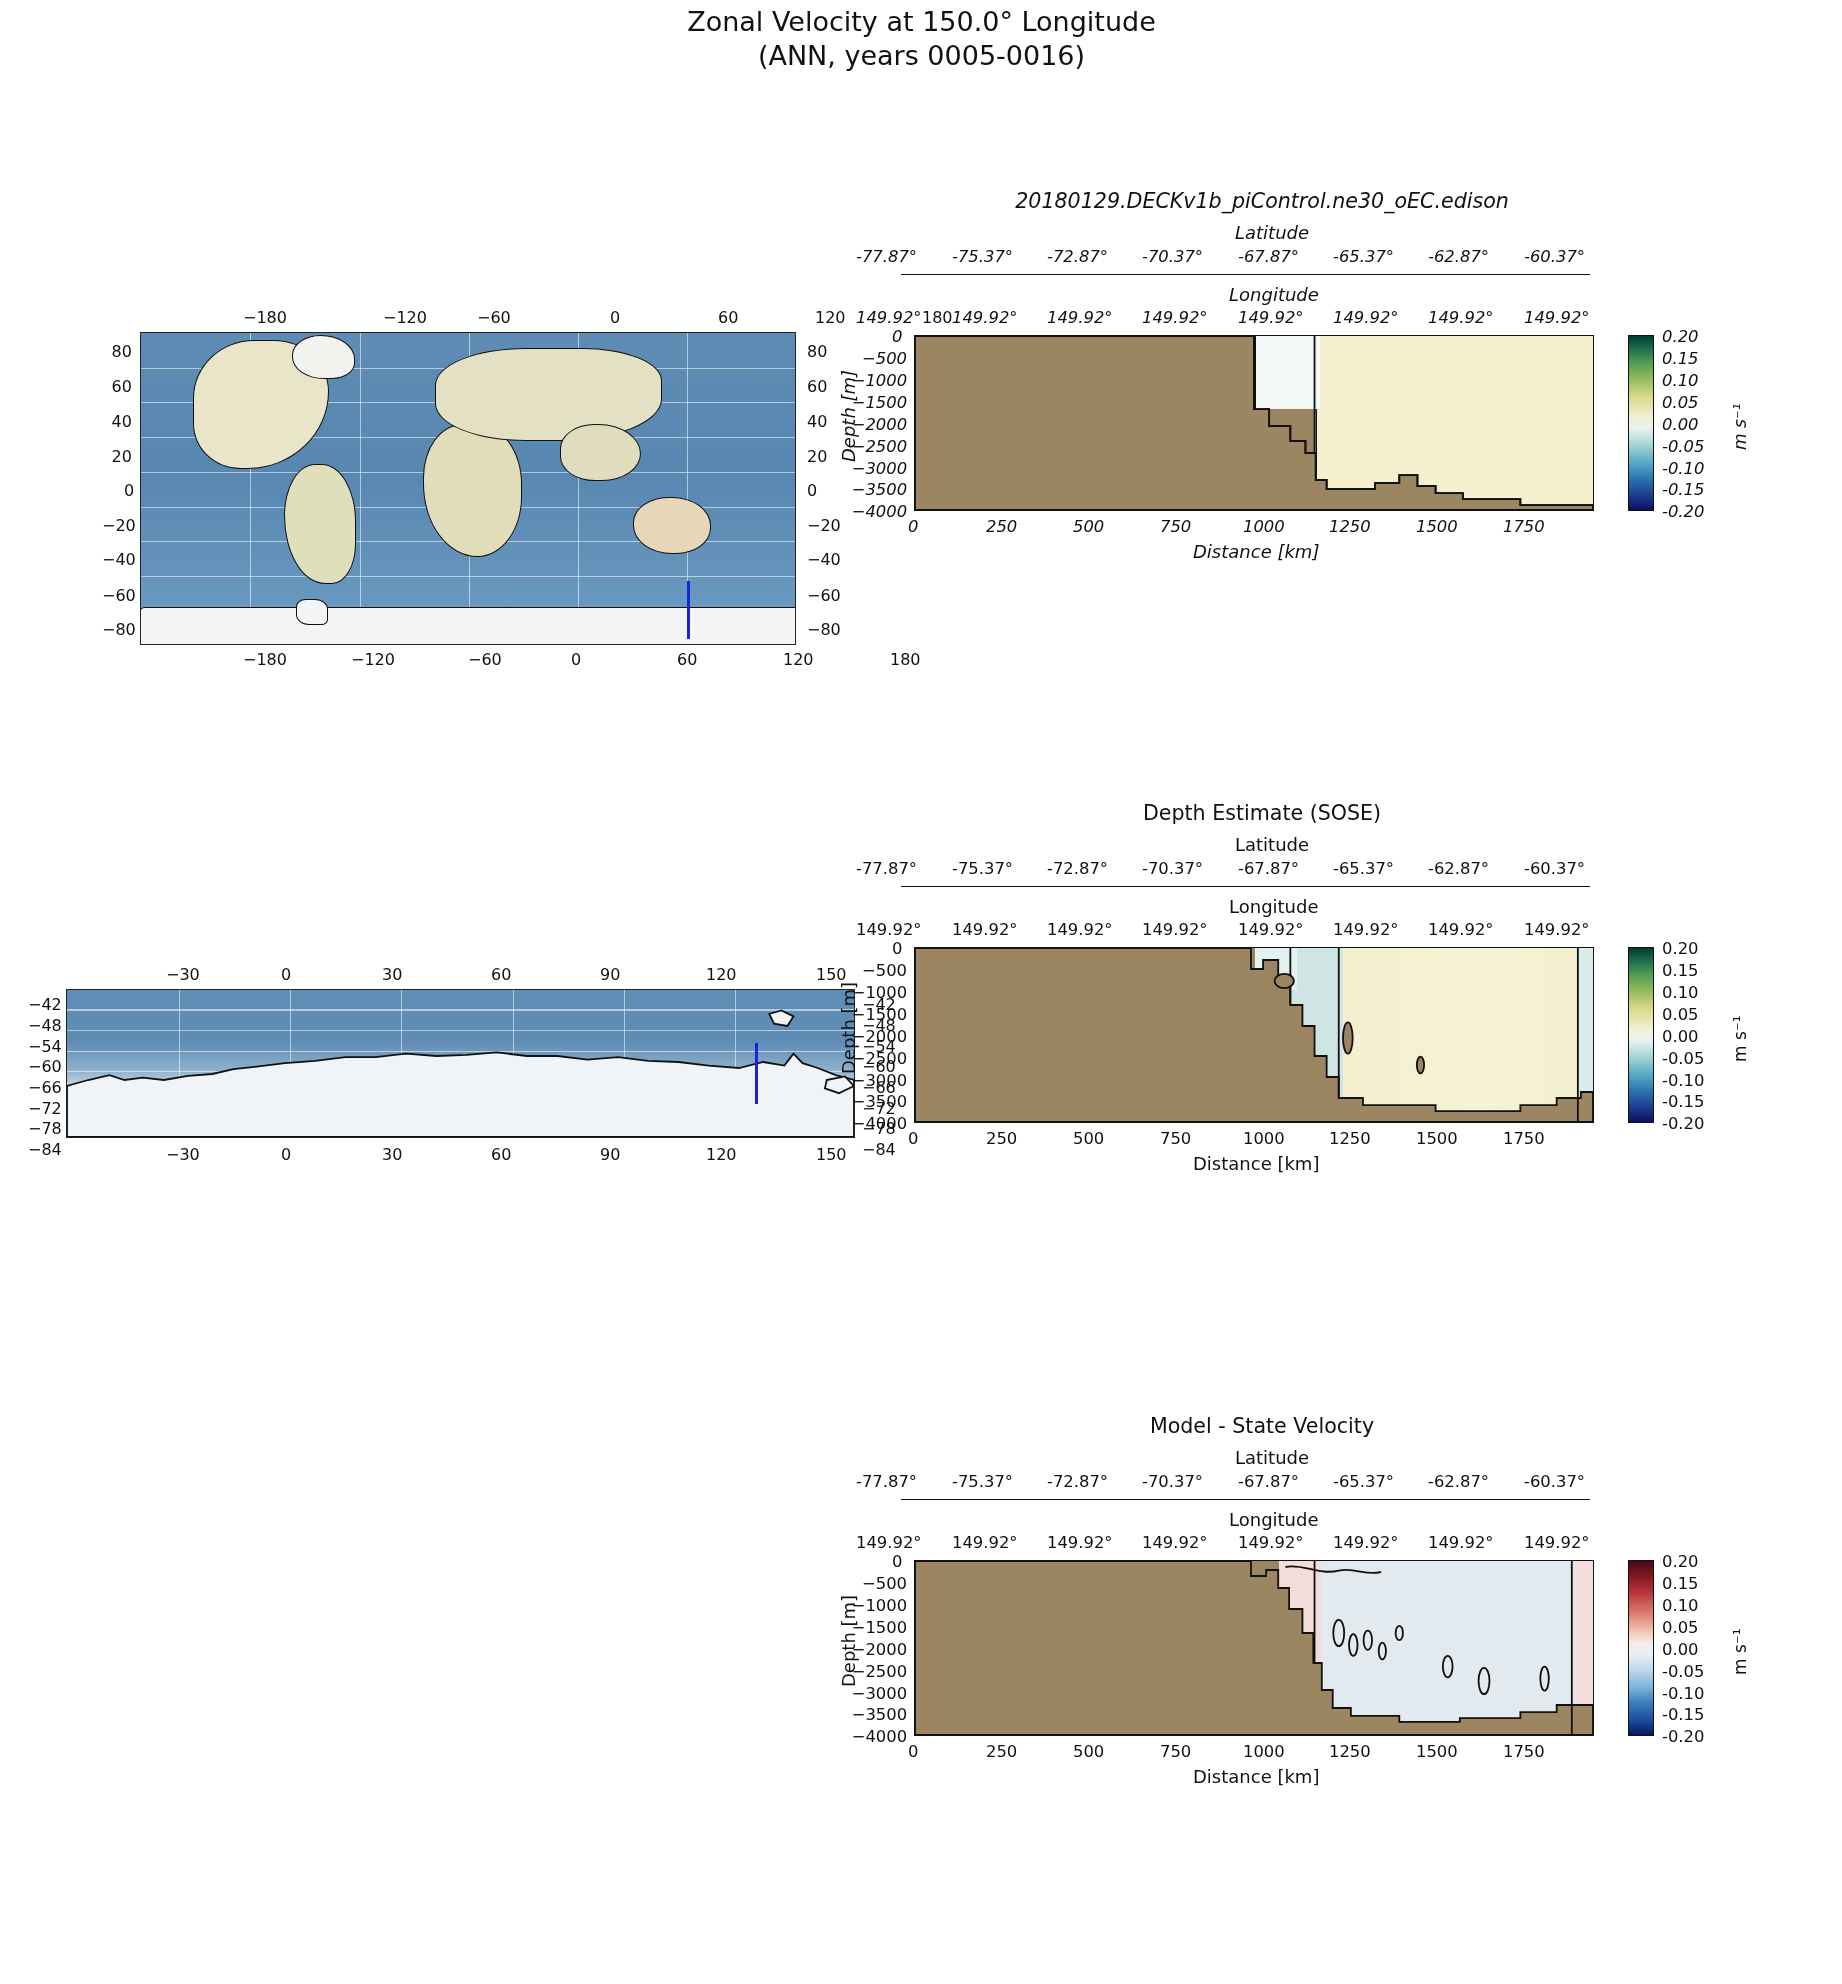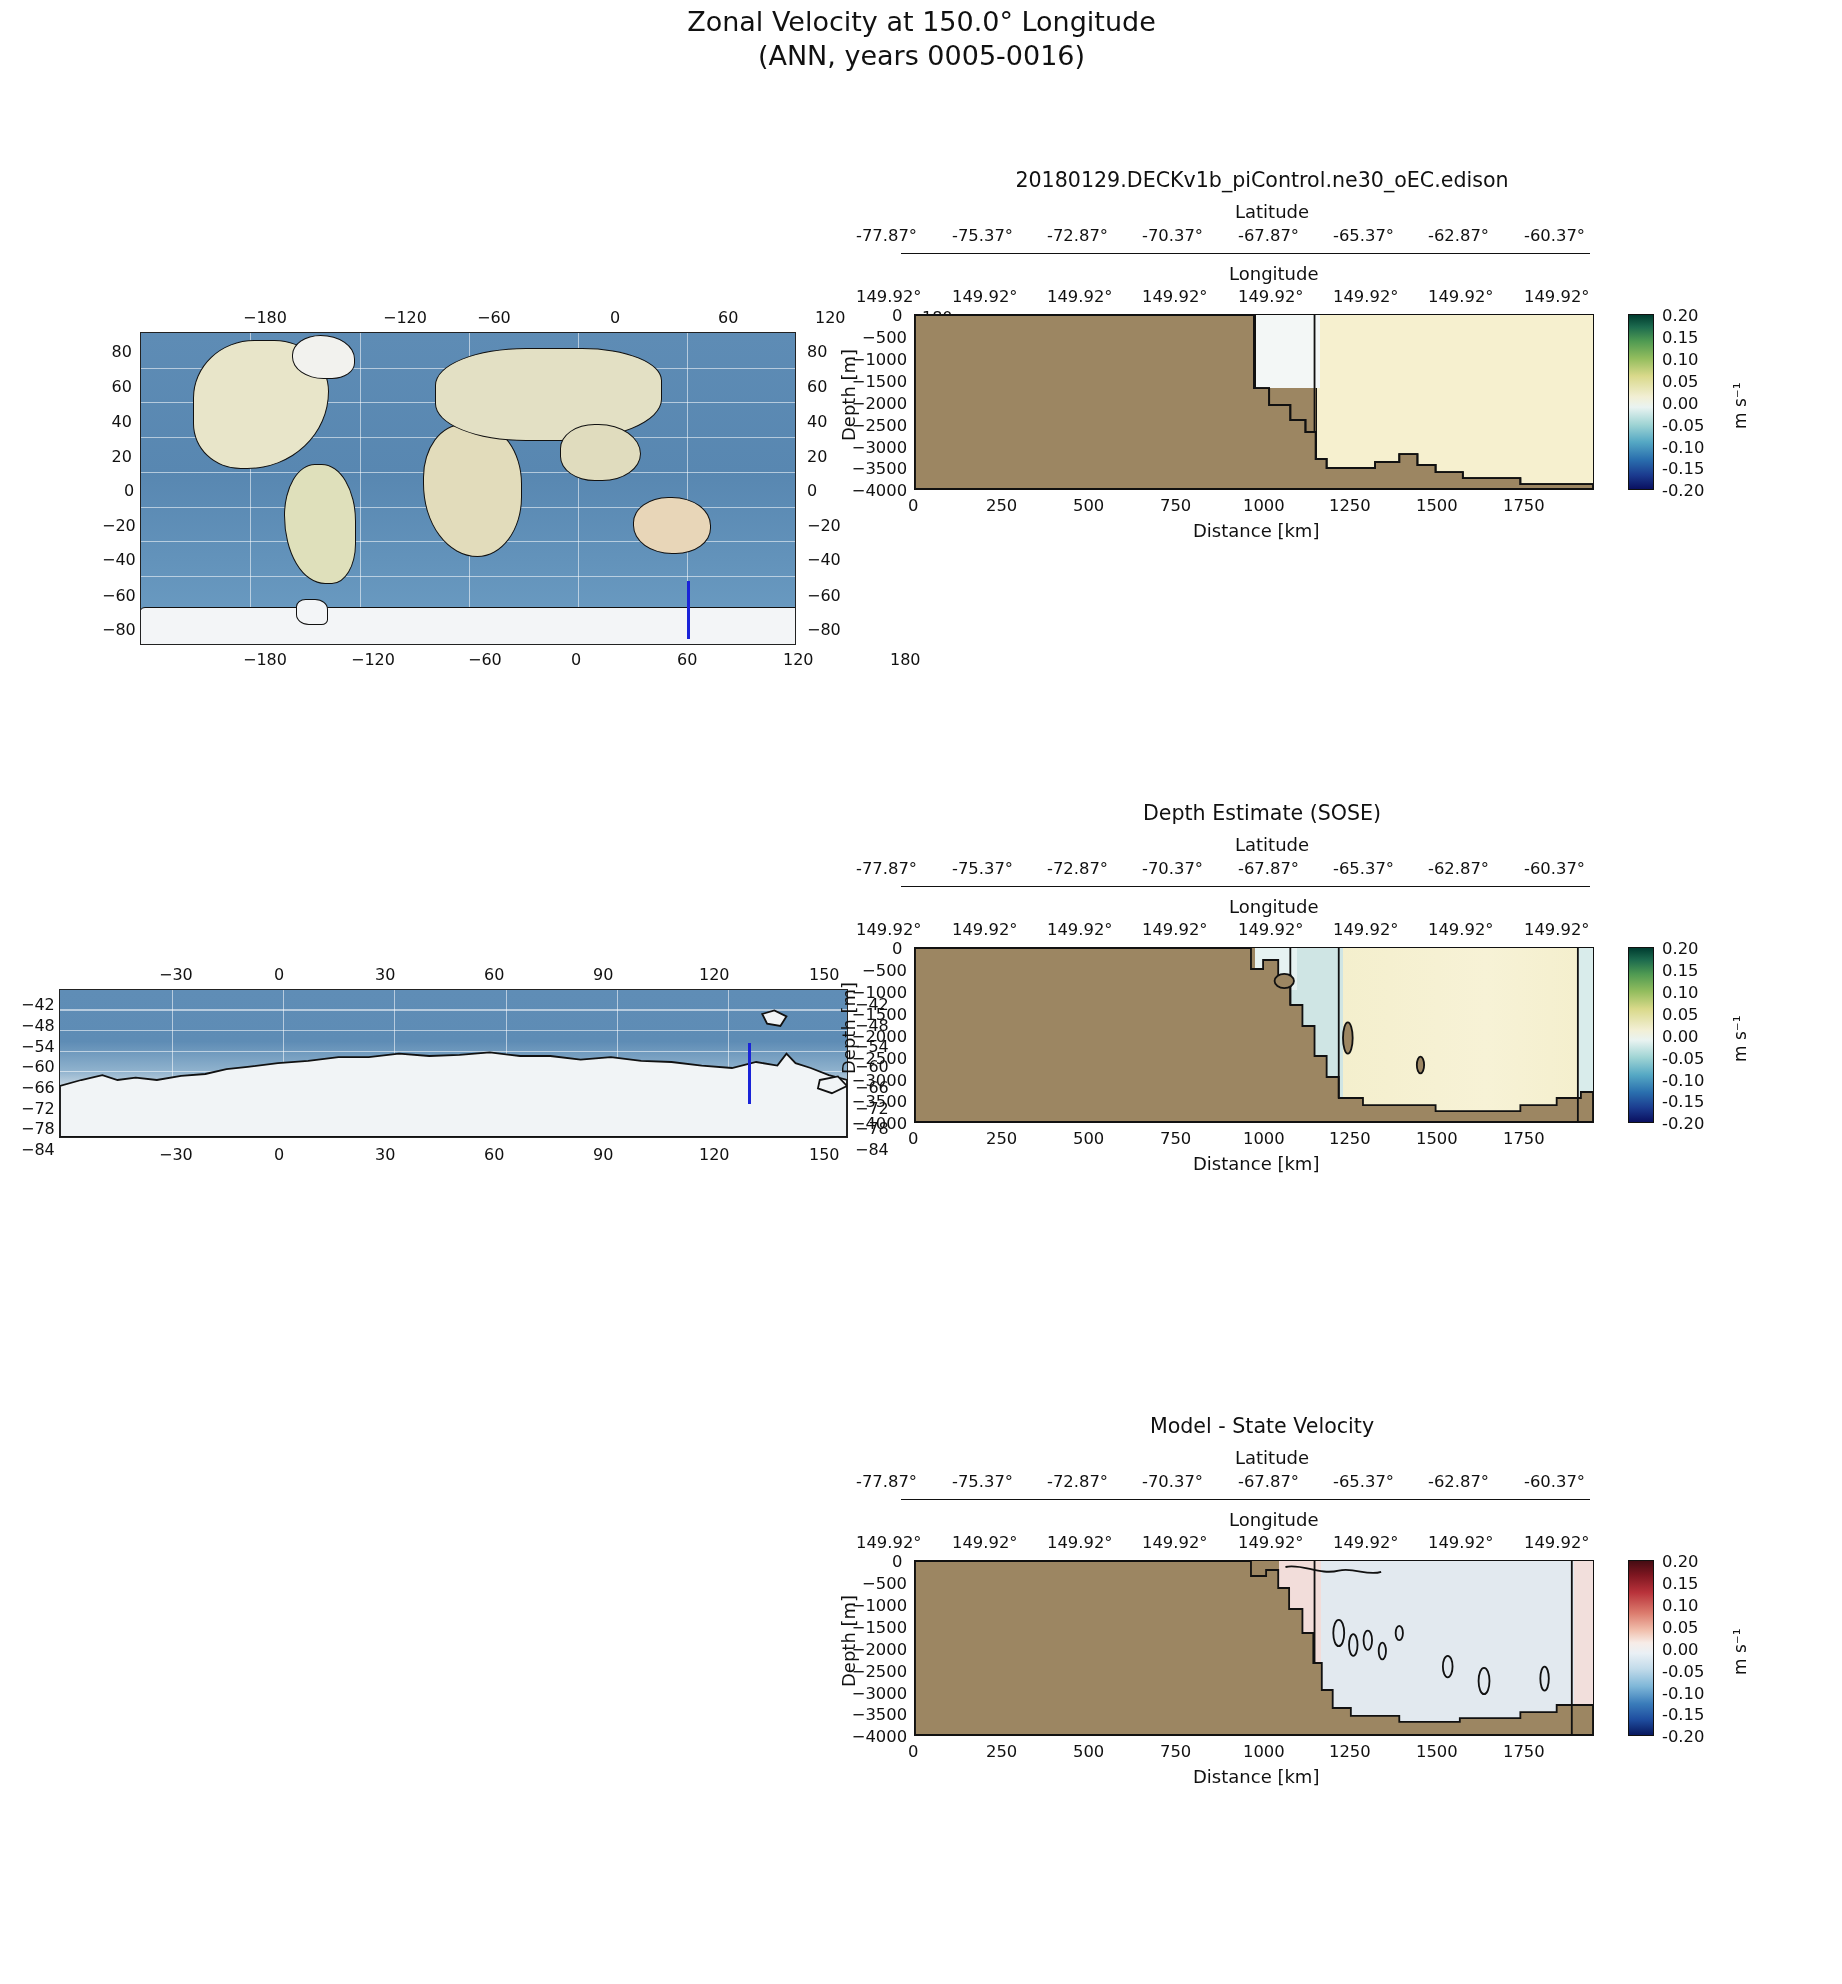--- a/index.html
+++ b/index.html
@@ -194,21 +194,21 @@
 
   <div class="tick" style="left:103px; top:346px;">−180</div>
   <div class="tick" style="left:211px; top:346px;">−120</div>
   <div class="tick" style="left:328px; top:346px;">−60</div>
   <div class="tick" style="left:431px; top:346px;">0</div>
   <div class="tick" style="left:537px; top:346px;">60</div>
   <div class="tick" style="left:643px; top:346px;">120</div>
   <div class="tick" style="left:750px; top:346px;">180</div>
 </div>
 
-<div class="abs" style="left:862px; top:168px; width:947px; height:546px;">
+<div class="abs" style="left:862px; top:189px; width:947px; height:546px;font-style:italic;">
 
   <div class="panel-title abs" style="left:36px; top:0px; width:728px;">20180129.DECKv1b_piControl.ne30_oEC.edison</div>
 
   <div class="tklbl" style="left:373px; top:33px; font-size:18px;">Latitude</div>
   <div class="tklbl" style="left:-6px; top:58px;">-77.87°</div>
   <div class="tklbl" style="left:90px; top:58px;">-75.37°</div>
   <div class="tklbl" style="left:185px; top:58px;">-72.87°</div>
   <div class="tklbl" style="left:280px; top:58px;">-70.37°</div>
   <div class="tklbl" style="left:376px; top:58px;">-67.87°</div>
   <div class="tklbl" style="left:471px; top:58px;">-65.37°</div>
@@ -278,21 +278,21 @@
   <div class="cbar-lbl" style="left:800px; top:182px;">0.10</div>
   <div class="cbar-lbl" style="left:800px; top:204px;">0.05</div>
   <div class="cbar-lbl" style="left:800px; top:226px;">0.00</div>
   <div class="cbar-lbl" style="left:800px; top:248px;">-0.05</div>
   <div class="cbar-lbl" style="left:800px; top:270px;">-0.10</div>
   <div class="cbar-lbl" style="left:800px; top:291px;">-0.15</div>
   <div class="cbar-lbl" style="left:800px; top:313px;">-0.20</div>
   <div class="cbar-unit" style="left:868px; top:261px;">m s⁻¹</div>
 </div>
 
-<div class="abs" style="left:59px; top:965px; width:789px; height:243px;">
+<div class="abs" style="left:66px; top:965px; width:789px; height:243px;">
 
   <div class="tick" style="left:100px; top:0px;">−30</div>
   <div class="tick" style="left:215px; top:0px;">0</div>
   <div class="tick" style="left:316px; top:0px;">30</div>
   <div class="tick" style="left:425px; top:0px;">60</div>
   <div class="tick" style="left:534px; top:0px;">90</div>
   <div class="tick" style="left:640px; top:0px;">120</div>
   <div class="tick" style="left:750px; top:0px;">150</div>
 
   <div class="map-frame abs" style="left:0px; top:24px; width:789px; height:149px;">

